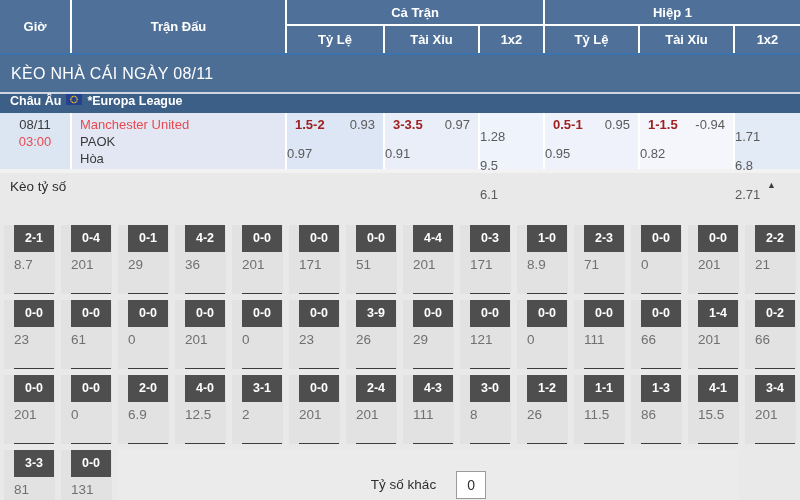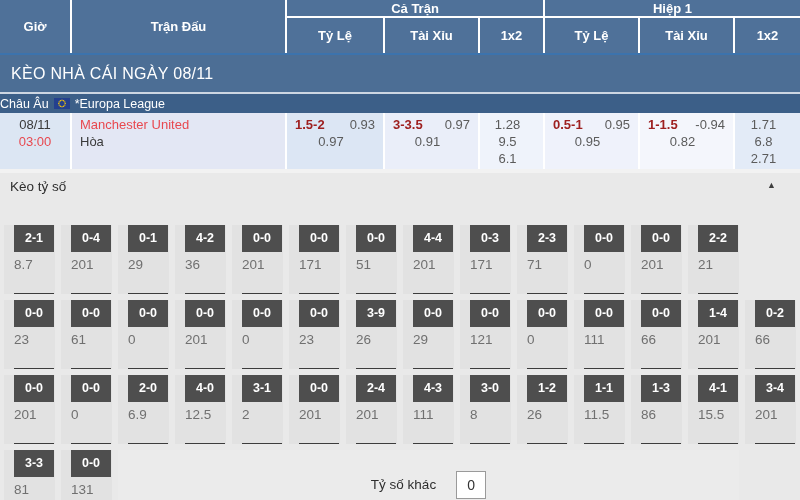--- a/index.html
+++ b/index.html
@@ -14,49 +14,49 @@
   .w-ftl { width: 98px; }
   .w-ftx { width: 95px; }
   .w-f12 { width: 65px; }
   .w-htl { width: 95px; }
   .w-htx { width: 95px; }
   .w-h12 { width: 65px; }
   .br { border-right: 2px solid #fff; }
   .grp { display: flex; flex-direction: column; }
   .grp-ft { width: 258px; border-right: 2px solid #fff; }
   .grp-h1 { width: 255px; }
-  .grp-title { height: 18px; border-bottom: 2px solid #fff; color:#fff; font-size:13px; font-weight:bold; display:flex; align-items:center; justify-content:center; }
+  .grp-title { height: 26px; border-bottom: 2px solid #fff; color:#fff; font-size:13px; font-weight:bold; display:flex; align-items:center; justify-content:center; }
   .grp-sub { display: flex; flex: 1; }
   .grp-sub .hcell { height: 100%; }
   .grp-ft .w-f12 { width: 63px; }
 
   
   .banner { height: 37px; background: #4c6e95; color: #fff; font-size: 16px; line-height: 37px; padding-left: 11px; letter-spacing: .3px; }
   .thinline { height: 2px; background: #cdd6e2; }
 
   
-  .league { height: 19px; background: #3c5f88; color: #fff; display: flex; align-items: center; padding-left: 0; font-size: 12.5px; font-weight: normal; gap: 5px; }
+  .league { height: 19px; background: #3c5f88; color: #fff; display: flex; padding-left: 10px; font-size: 12.5px; font-weight: bold; gap: 5px; }
   .flag { display: inline-block; line-height: 0; }
 
   
   .match { display: flex; height: 56px; background: #fff; font-size: 13px; }
   .mcell { padding-top: 3px; line-height: 17px; color: #3a3a3a; }
   .t-gio { background: #dce6f3; text-align: center; }
   .t-td  { background: #e3e7f4; padding-left: 8px; }
   .t-ftl { background: #dce6f4; }
   .t-ftx { background: #eaeef9; }
   .t-f12 { background: #eff3fb; }
   .t-htl { background: #eff2fb; }
   .t-htx { background: #f4f6fc; }
   .t-h12 { background: #e3ebf7; }
   .red { color: #e8484f; }
   .hc { color: #9e2020; font-weight: bold; }
   .ov { color: #5b5b5b; }
   .ln { display: flex; justify-content: space-between; padding: 0 8px; }
-  .ln-r { text-align: center; padding-right: 8px; color: #5b5b5b; }
+  .ln-r { text-align: left; padding-right: 8px; color: #5b5b5b; margin-top: 12px; }
 
   .gap { height: 4px; background: #f2f2f2; }
 
   
   .section { background: #e9e9e9; }
   .sec-hd { height: 26px; position: relative; }
   .sec-title { font-size: 13.5px; color: #2e2e2e; line-height: 28px; padding-left: 10px; }
   .tri { position: absolute; right: 24px; top: 7px; font-size: 9px; color: #3e3e3e; cursor: pointer; }
 
   .sc-grid { padding-top: 2px; margin-top: 24px; }
@@ -120,20 +120,21 @@
     <span>*Europa League</span>
   </div>
 
   <div class="match">
     <div class="mcell w-gio br t-gio">
       <div>08/11</div>
       <div class="red">03:00</div>
     </div>
     <div class="mcell w-td br t-td">
       <div class="red">Manchester United</div>
+      <div>PAOK</div>
       <div>Hòa</div>
     </div>
     <div class="mcell w-ftl br t-ftl">
       <div class="ln">
           <span class="hc">1.5-2</span>
           <span class="ov">0.93</span>
         </div>
       <div class="ln-r">0.97</div>
     </div>
     <div class="mcell w-ftx br t-ftx">
@@ -217,20 +218,25 @@
             <div class="sc-box">4-4</div>
             <div class="sc-val">201</div>
             <i class="u"></i>
           </div>
           <div class="sc-cell">
             <div class="sc-box">0-3</div>
             <div class="sc-val">171</div>
             <i class="u"></i>
           </div>
           <div class="sc-cell">
+            <div class="sc-box">1-0</div>
+            <div class="sc-val">8.9</div>
+            <i class="u"></i>
+          </div>
+          <div class="sc-cell">
             <div class="sc-box">2-3</div>
             <div class="sc-val">71</div>
             <i class="u"></i>
           </div>
           <div class="sc-cell">
             <div class="sc-box">0-0</div>
             <div class="sc-val">0</div>
             <i class="u"></i>
           </div>
           <div class="sc-cell">

